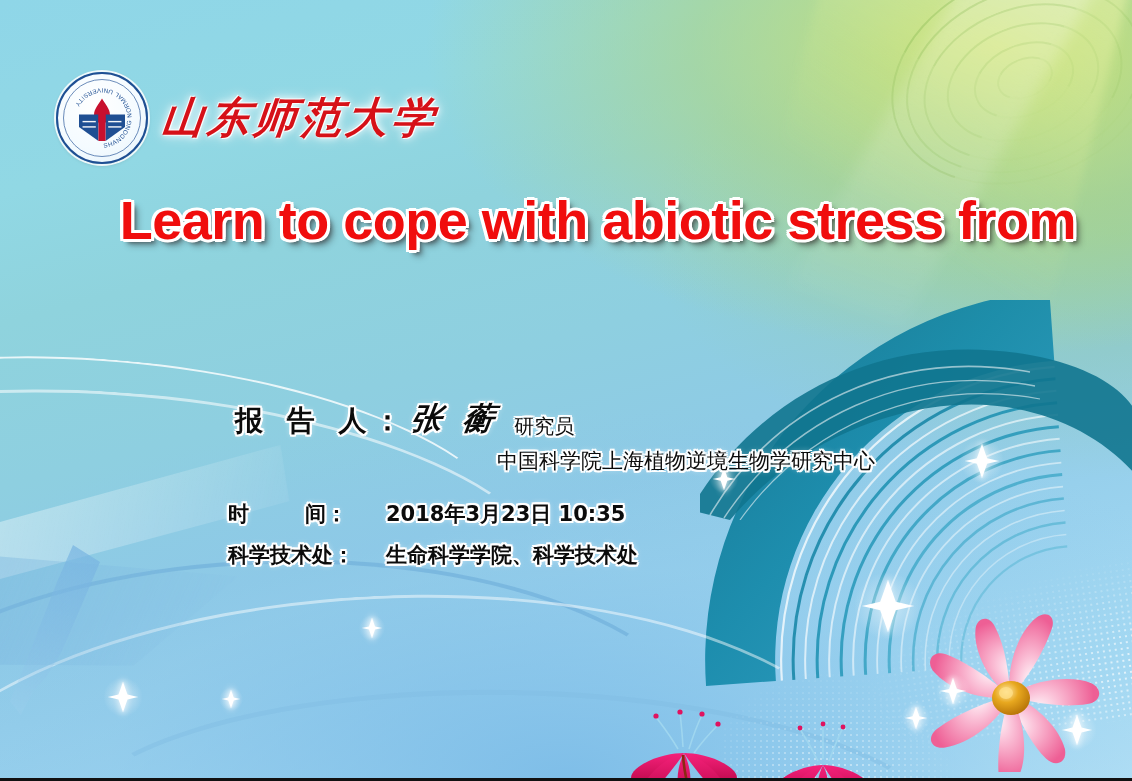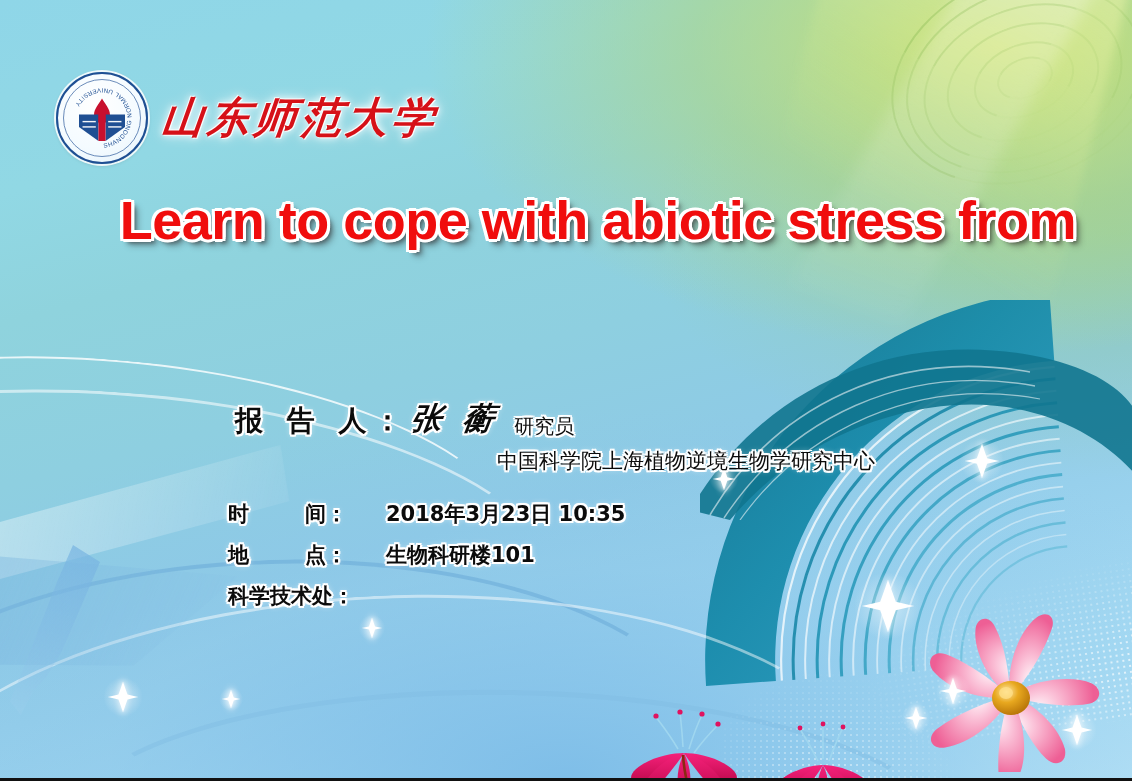--- a/index.html
+++ b/index.html
@@ -458,24 +458,21 @@
   </div>
   <div id="affiliation" class="wtxt">中国科学院上海植物逆境生物学研究中心</div>
 
   <div id="info-list">
 
     <div class="info-row wtxt">
       <span class="k-wide"><span class="a">时</span><span>间：</span></span>
       <span class="info-val">2018年3月23日 10:35</span>
     </div>
 
-    <div class="info-row wtxt">
-      <span class="k-wide"><span class="a">地</span><span>点：</span></span>
-      <span class="info-val">生物科研楼101</span>
-    </div>
 
     <div class="info-row wtxt">
       <span class="k-wide"><span>科学技术处：</span></span>
+      <span class="info-val">生命科学学院、科学技术处</span>
     </div>
 
   </div>
 
 </div>
 
 </body></html>

